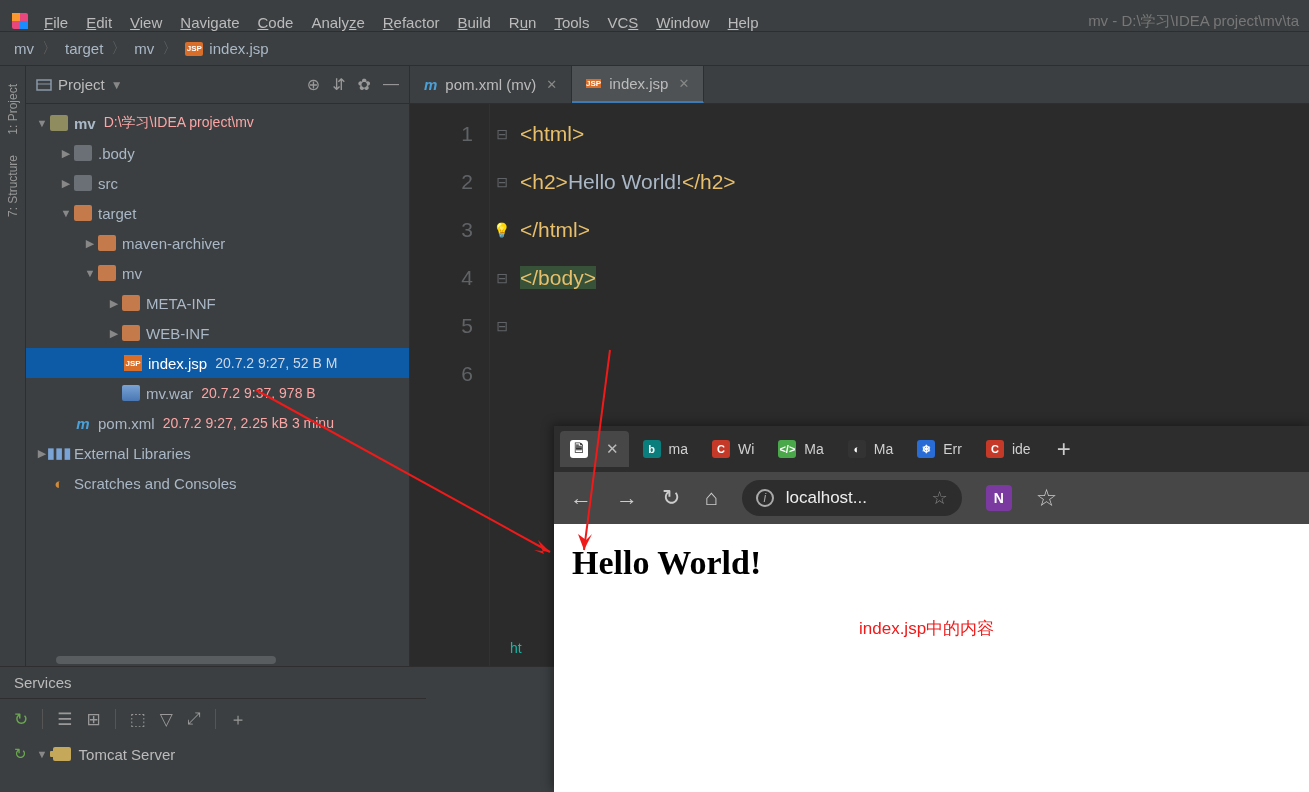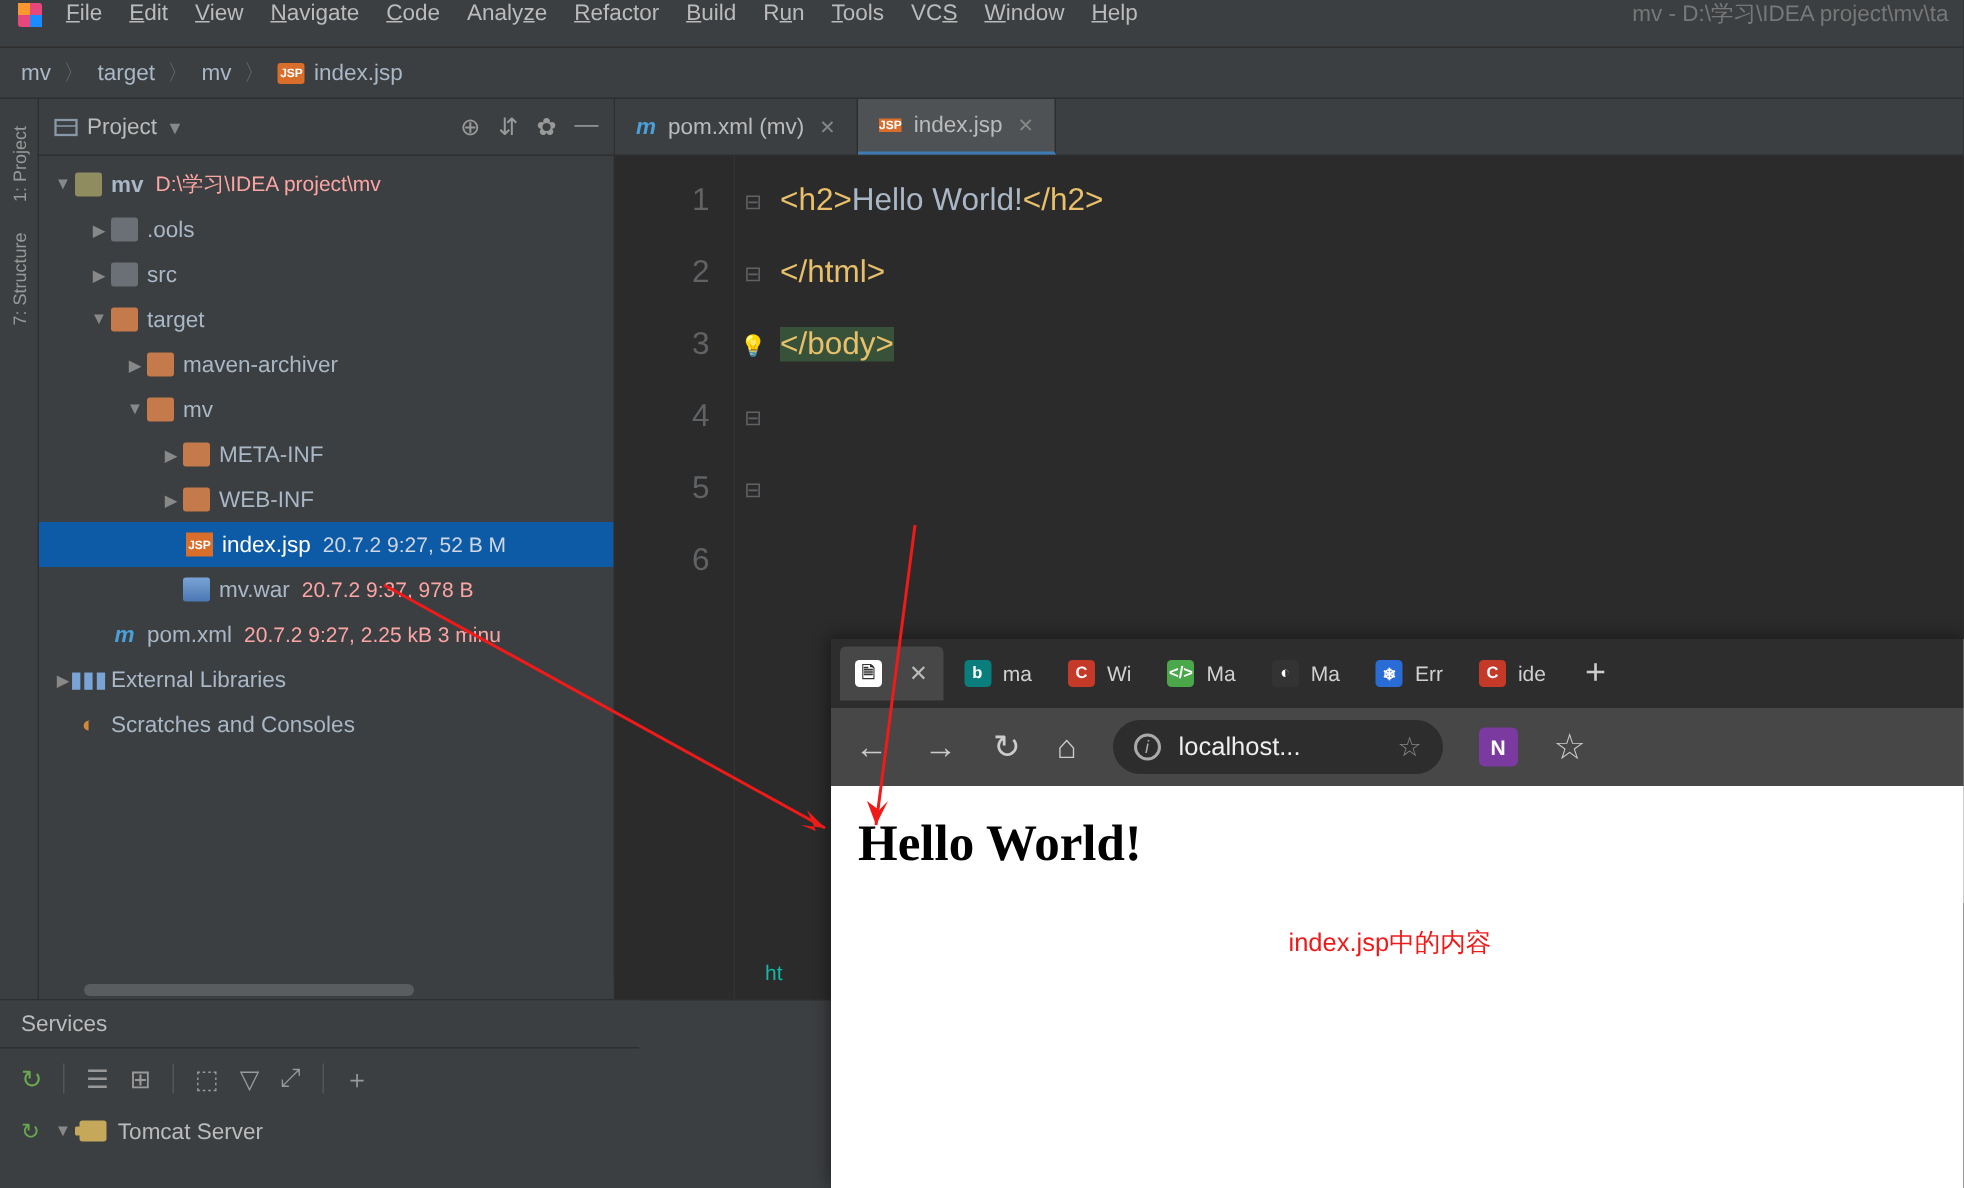--- a/index.html
+++ b/index.html
@@ -1,17 +1,17 @@
 <!DOCTYPE html>
 <html><head>
 <meta charset="utf-8">
 <style>
 * { margin:0; padding:0; box-sizing:border-box; font-family:"Segoe UI",Arial,sans-serif; }
 body { background:#3c3f41; color:#bbbbbb; width:1309px; height:792px; overflow:hidden; position:relative; }
-.menubar { height:32px; background:#3c3f41; display:flex; align-items:flex-start; padding:0 10px; border-bottom:1px solid #2e2e2e; font-size:15px; }
+.menubar { height:32px; background:#3c3f41; display:flex; align-items:flex-end; padding:0 10px; border-bottom:1px solid #2e2e2e; font-size:15px; }
 .menubar .logo { width:20px; height:20px; margin-right:14px; }
 .menubar .item { margin-right:18px; cursor:pointer; color:#bbbbbb; }
 .menubar .item .u { text-decoration:underline; }
 .menubar .title { margin-left:auto; color:#777; font-size:15px; }
 .breadcrumbs { height:34px; background:#3c3f41; display:flex; align-items:center; padding:0 14px; border-bottom:1px solid #2e2e2e; font-size:15px; }
 .breadcrumbs span { color:#a9b7c6; }
 .breadcrumbs .sep { color:#666; margin:0 8px; }
 .breadcrumbs .jsp-icon { width:18px; height:14px; background:#d96d2a; color:#fff; font-size:8px; font-weight:bold; display:inline-flex; align-items:center; justify-content:center; margin-right:6px; border-radius:2px; }
 .body-row { display:flex; height:calc(100% - 66px - 126px); }
 .sidebar { width:26px; background:#3c3f41; border-right:1px solid #2e2e2e; display:flex; flex-direction:column; align-items:center; padding-top:8px; }
@@ -146,21 +146,21 @@
     <div class="tree">
       <div class="tree-row" style="padding-left:8px">
           <span class="exp">▼</span>
           <span class="fi fi-folder"></span>
           <b>mv</b>
           <span class="meta">D:\学习\IDEA project\mv</span>
         </div>
       <div class="tree-row" style="padding-left:32px">
           <span class="exp">▶</span>
           <span class="fi fi-folder dark"></span>
-          <span>.ools</span>
+          <span>.body</span>
         </div>
       <div class="tree-row" style="padding-left:32px">
           <span class="exp">▶</span>
           <span class="fi fi-folder dark"></span>
           <span>src</span>
         </div>
       <div class="tree-row" style="padding-left:32px">
           <span class="exp">▼</span>
           <span class="fi fi-folder orange"></span>
           <span>target</span>
@@ -240,20 +240,21 @@
       </div>
       <div class="fold-col">
         <div class="fr">⊟</div>
           <div class="fr">⊟</div>
           <div class="fr">💡</div>
           <div class="fr">⊟</div>
           <div class="fr">⊟</div>
           <div class="fr"></div>
       </div>
       <div class="code">
+        <div class="cr"><span class="tag">&lt;html&gt;</span></div>
         <div class="cr"><span class="tag">&lt;h2&gt;</span><span class="txt">Hello World!</span><span class="tag">&lt;/h2&gt;</span></div>
         <div class="cr"><span class="tag">&lt;/html&gt;</span></div>
         <div class="cr"><span class="tag hl">&lt;/body&gt;</span></div>
         <div class="cr"></div>
       </div>
       <div class="status-tabs">ht</div>
     </div>
   </div>
 </div>
 

